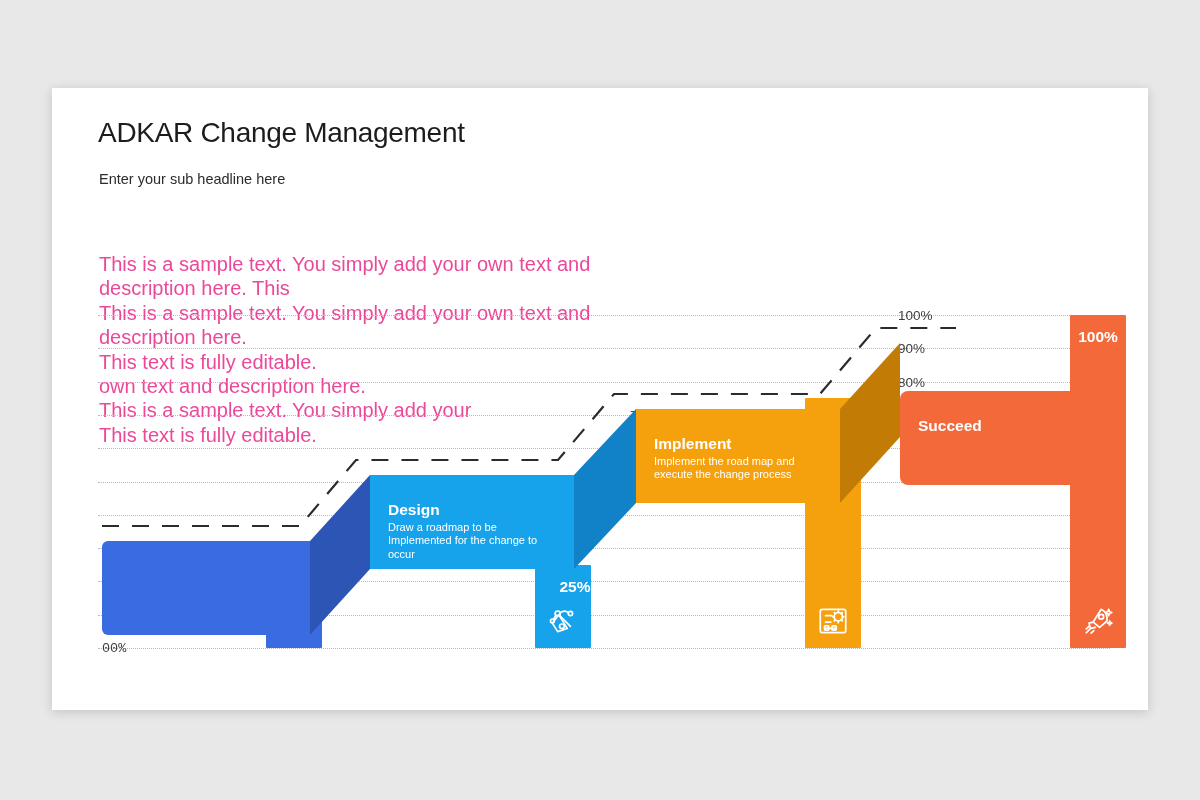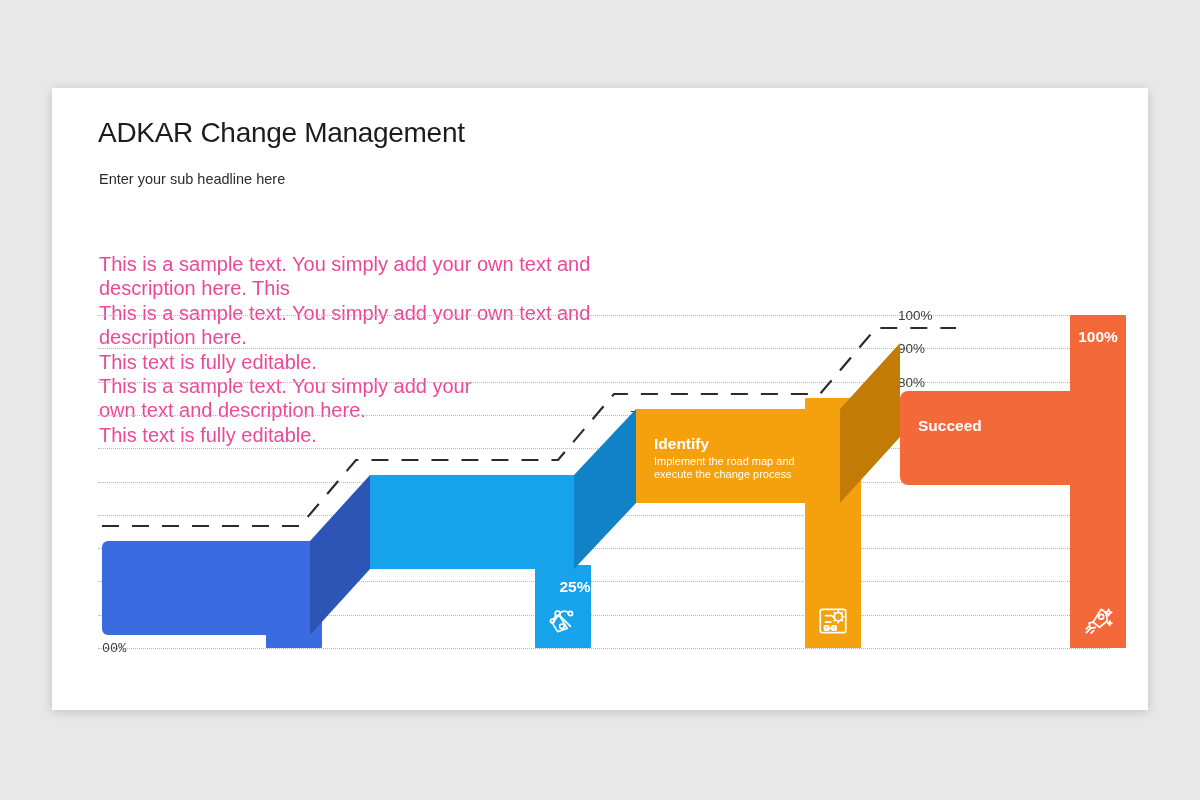--- a/index.html
+++ b/index.html
@@ -102,22 +102,22 @@
 
 <div id="slide">
 
   <div id="title">ADKAR Change Management</div>
   <div id="subtitle">Enter your sub headline here</div>
 
   <div id="body-copy">
       <p>This is a sample text. You simply add your own text and description here. This</p>
       <p>This is a sample text. You simply add your own text and description here.</p>
       <p>This text is fully editable.</p>
+      <p>own text and description here.</p>
       <p>This is a sample text. You simply add your</p>
-      <p>own text and description here.</p>
       <p>This text is fully editable.</p>
     </div>
 
   <div id="chart">
     <div id="gridlines">
         <div class="gridline" style="top: 440px;"></div>
         <div class="gridline" style="top: 406.7px;"></div>
         <div class="gridline" style="top: 373.4px;"></div>
         <div class="gridline" style="top: 340.1px;"></div>
         <div class="gridline" style="top: 306.8px;"></div>
@@ -211,30 +211,34 @@
         <div class="step" style="left: 4px; top: 333px; width: 208px; height: 94px;">
           <div class="step-face" style="background: rgb(58, 107, 224); border-radius: 6px 0px 0px 6px;"></div>
         </div>
         <div class="step-ramp" style="left: 476px; top: 201px; width: 62px; height: 160px;">
           <svg width="62" height="160" viewBox="0 0 62 160">
             <polygon points="0,66 62,0 62,94 0,160" fill="#1181c8"></polygon>
           </svg>
         </div>
         <div class="step" style="left: 272px; top: 267px; width: 204px; height: 94px;">
           <div class="step-face" style="background: rgb(23, 163, 236); border-radius: 0px;"></div>
+          <div class="step-text" style="top: 26px;">
+            <div class="step-title">Design</div>
+            <div class="step-desc">Draw a roadmap to be Implemented for the change to occur</div>
+          </div>
         </div>
         <div class="step-ramp" style="left: 742px; top: 135px; width: 60px; height: 160px;">
           <svg width="60" height="160" viewBox="0 0 60 160">
             <polygon points="0,66 60,0 60,94 0,160" fill="#c27c06"></polygon>
           </svg>
         </div>
         <div class="step" style="left: 538px; top: 201px; width: 204px; height: 94px;">
           <div class="step-face" style="background: rgb(245, 161, 13); border-radius: 0px;"></div>
           <div class="step-text" style="top: 26px;">
-            <div class="step-title">Identify</div>
+            <div class="step-title">Implement</div>
             <div class="step-desc">Implement the road map and execute the change process</div>
           </div>
         </div>
         <div class="step" style="left: 802px; top: 135px; width: 206px; height: 94px; margin-top: 48px;">
           <div class="step-face" style="background: rgb(244, 105, 58); border-radius: 8px;"></div>
           <div class="step-text" style="top: 26px;">
             <div class="step-title">Succeed</div>
           </div>
         </div>
       </div>

